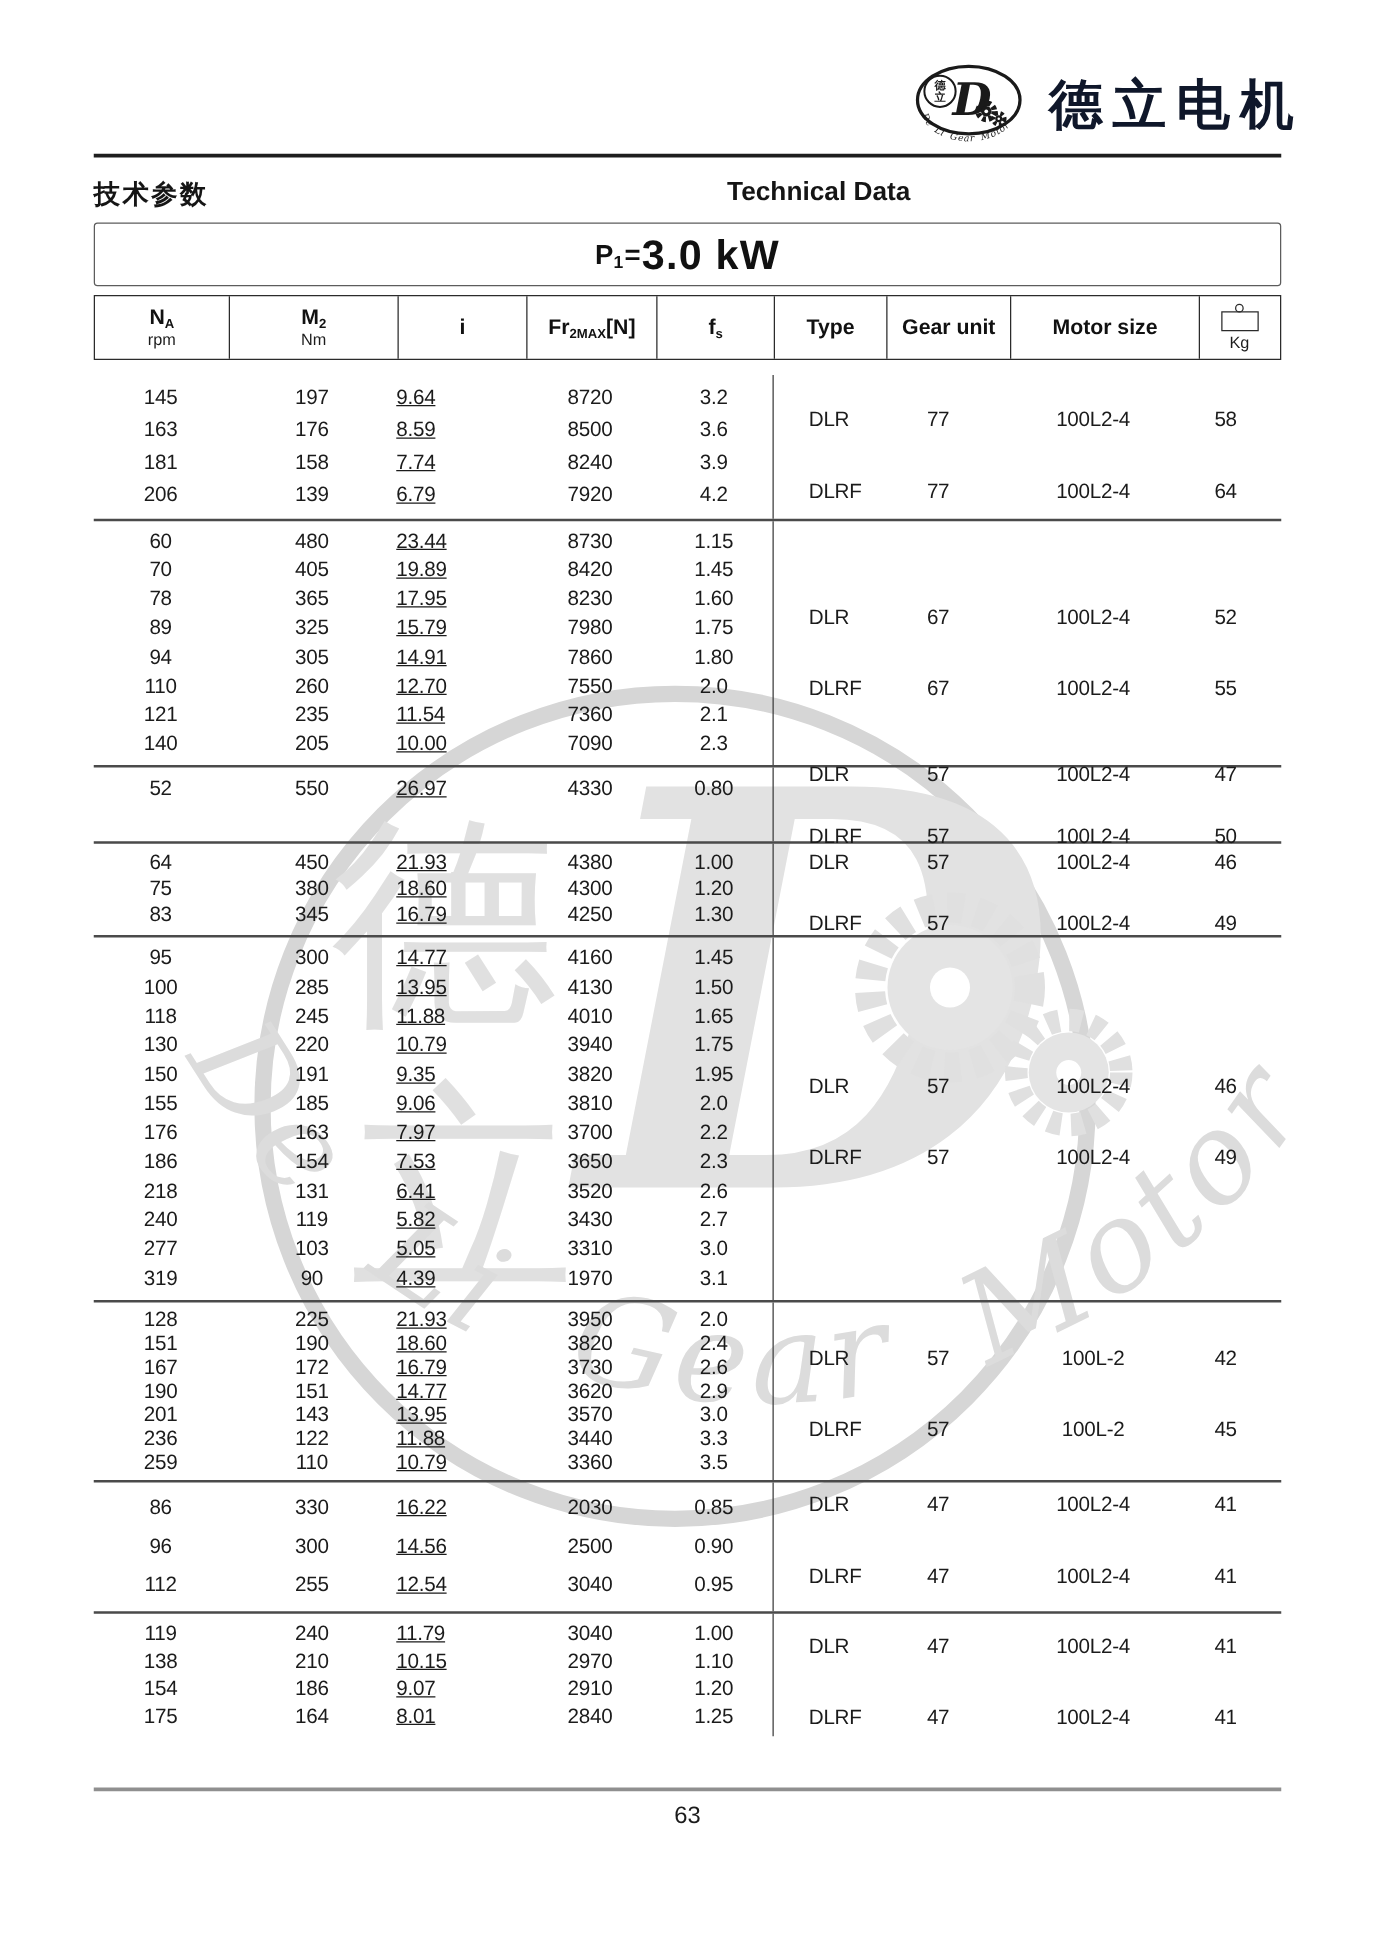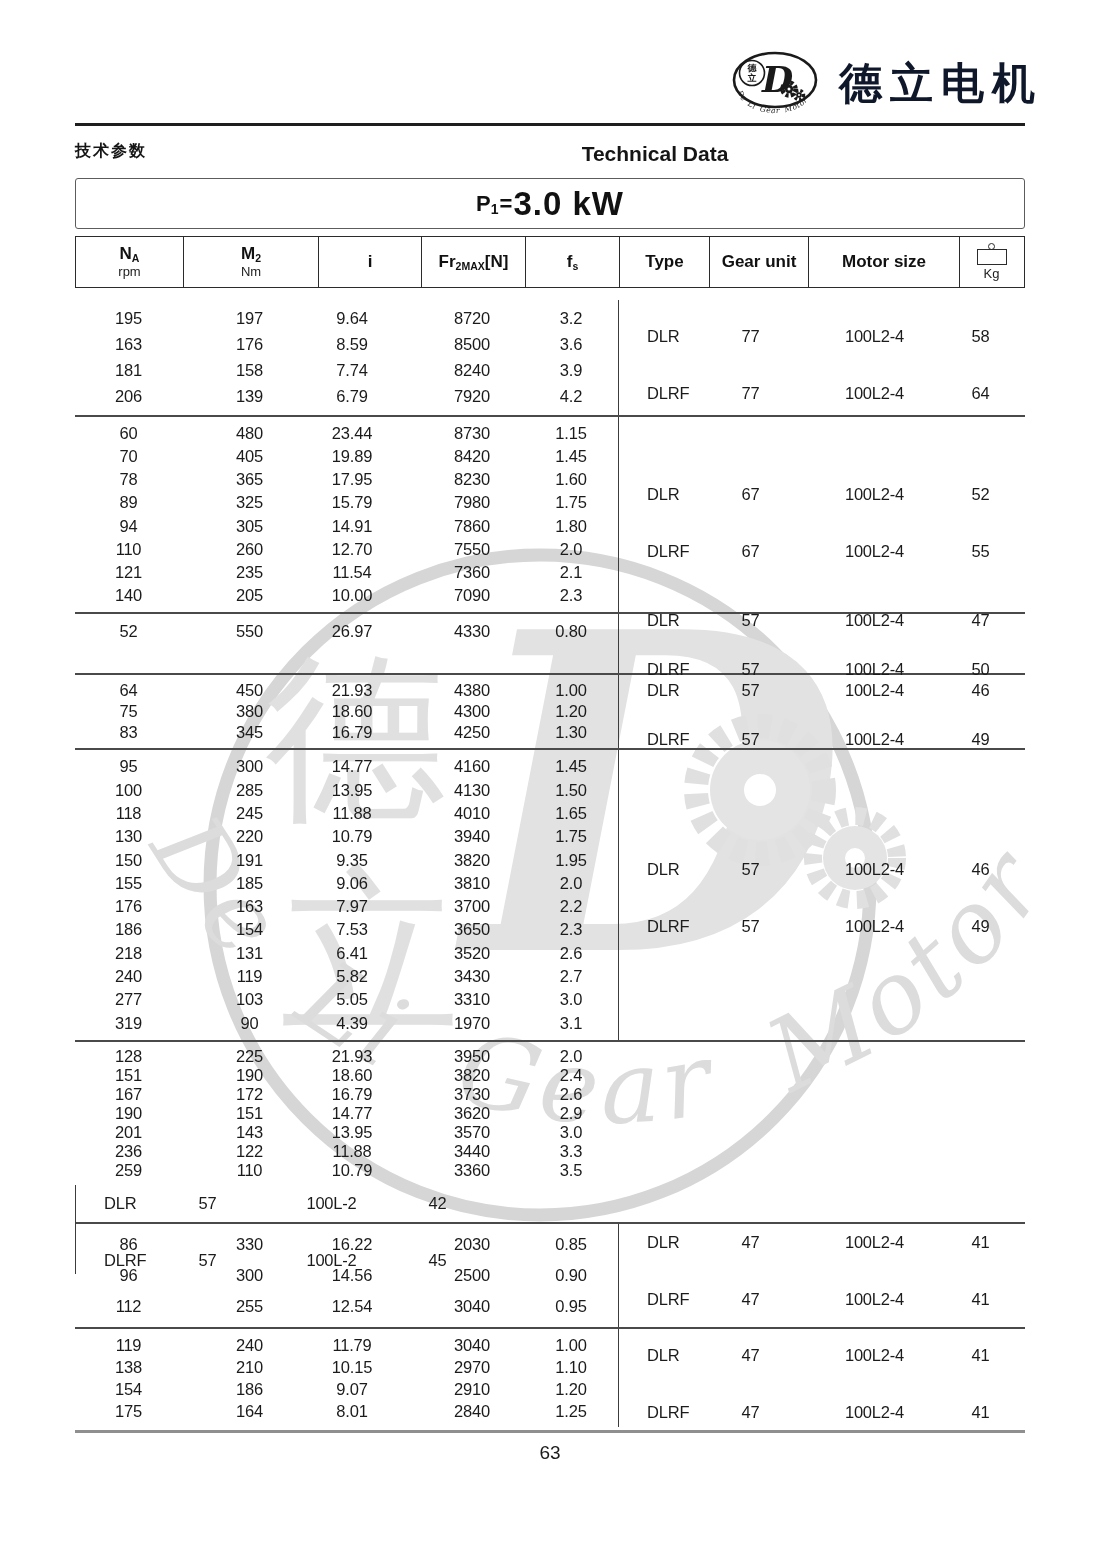--- a/index.html
+++ b/index.html
@@ -26,21 +26,21 @@
   .lg-cjk { font-family:"DejaVu Serif", serif; font-size:9px; fill:#1a1a1a; text-anchor:middle; font-weight:bold; }
   .lg-d { font-family:"DejaVu Serif", serif; font-size:36px; font-weight:bold; font-style:italic; fill:#1a1a1a; }
   .lg-script { font-family:"DejaVu Serif", serif; font-style:italic; font-size:7.5px; fill:#1a1a1a; letter-spacing:.6px; word-spacing:2px; }
   .brand-cn { font-family:"DejaVu Serif", serif; font-weight:bold; font-size:43px; letter-spacing:8px; color:#0f172a; white-space:nowrap; }
 
   .rule { left:75px; width:950px; }
   .top-rule { top:123px; height:3px; background:#1e1e1e; }
   .footer-rule { top:1430px; height:3px; background:#8f8f8f; }
 
   .sec { left:75px; top:141px; width:950px; height:28px; }
-  .sec-cn { position:absolute; left:0; top:0; font-size:16px; font-weight:bold; color:#151515; letter-spacing:2px; }
+  .sec-cn { position:absolute; left:0; top:0; font-size:21px; font-weight:bold; color:#151515; letter-spacing:2px; }
   .sec-en { position:absolute; left:430px; top:1px; width:300px; text-align:center; font-size:21px; font-weight:bold; color:#151515; }
 
   
   .pbox { left:75px; top:178px; width:950px; height:51px; border:1.8px solid #5c5c5c; border-radius:3px;
           display:flex; align-items:center; justify-content:center; background:transparent; }
   .p-sym { font-size:22px; font-weight:bold; color:#111; }
   .p-sub { font-size:14px; font-weight:bold; color:#111; position:relative; top:5px; }
   .p-eq  { font-size:22px; font-weight:bold; color:#111; margin:0 1px; }
   .p-val { font-size:33px; font-weight:700; color:#111; letter-spacing:1px; }
 
@@ -54,25 +54,25 @@
   .hunit { font-size:13px; color:#1c1c1c; line-height:1.2; margin-top:1px; }
   .wicon { display:flex; flex-direction:column; align-items:center; }
   .wring { display:block; width:7px; height:7px; border:1.5px solid #2b2b2b; border-radius:50%; background:#fff; }
   .wbody { display:block; width:30px; height:16px; border:1.7px solid #2b2b2b; margin-top:-1px; background:transparent; }
 
   
   .tbody { left:75px; top:300px; width:950px; }
   .group { display:flex; width:950px; }
   .group + .group { border-top:2px solid #4a4a4a; }
   .g0 { height:115px; } .g1 { height:197px; } .g2 { height:61px; } .g3 { height:75px; }
-  .g4 { height:292px; } .g5 { height:182px;flex-direction:column; } .g6 { height:105px; } .g7 { height:100px; }
+  .g4 { height:292px; } .g5 { height:144px; } .g6 { height:105px; } .g7 { height:100px; }
   .gleft { width:543px; display:flex; flex-direction:column; justify-content:center; padding:5px 0; }
   .drow { flex:1; display:grid; grid-template-columns:107px 135px 103px 104px 94px; align-items:center; }
   .dcell { text-align:center; font-size:16.5px; color:#1b1b1b; letter-spacing:-0.2px; }
-  .dcell.d2 { text-align:center; padding-right:33px; }
+  .dcell.d2 { text-align:left; padding-right:33px;text-decoration:underline; }
   .gright { flex:1; border-left:1.8px solid #3c3c3c; display:flex; flex-direction:column; justify-content:center;gap:30px; }
   .trow { height:27px; display:grid; grid-template-columns:90px 99px 151px 67px; align-items:center; }
   .tcell { text-align:center; font-size:16.5px; color:#1b1b1b; letter-spacing:-0.2px; }
   .tcell.t0 { text-align:left; padding-left:28px; }
   .tcell.t1 { padding-right:16px; }
   .tcell.t2 { padding-right:18px; }
   .tcell.t3 { padding-right:24px; }
   .g0 .gright { padding-top:14px; } .g1 .gright { padding-top:16px; }
   .g2 .gright { padding-top:2px; }  .g3 .gright { padding-top:6px; }
   .g4 .gright { padding-top:5px; }  .g5 .gright { padding-top:5px; }
@@ -176,21 +176,21 @@
           <span class="wbody"></span>
         </div>
         <div class="hunit">Kg</div>
       </div>
     </div>
 
   <div class="z tbody">
       <div class="group g0">
         <div class="gleft">
           <div class="drow">
-            <div class="dcell d0">195</div>
+            <div class="dcell d0">145</div>
             <div class="dcell d1">197</div>
             <div class="dcell d2">9.64</div>
             <div class="dcell d3">8720</div>
             <div class="dcell d4">3.2</div>
           </div>
           <div class="drow">
             <div class="dcell d0">163</div>
             <div class="dcell d1">176</div>
             <div class="dcell d2">8.59</div>
             <div class="dcell d3">8500</div>

